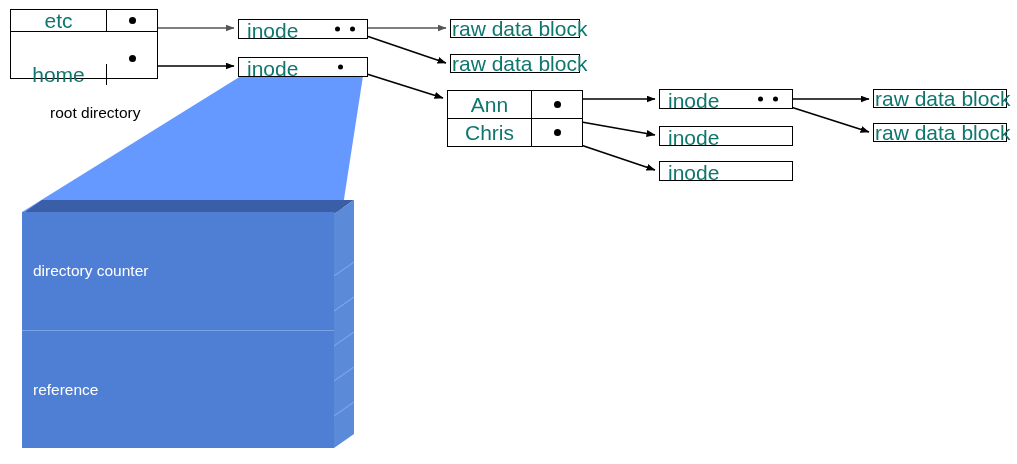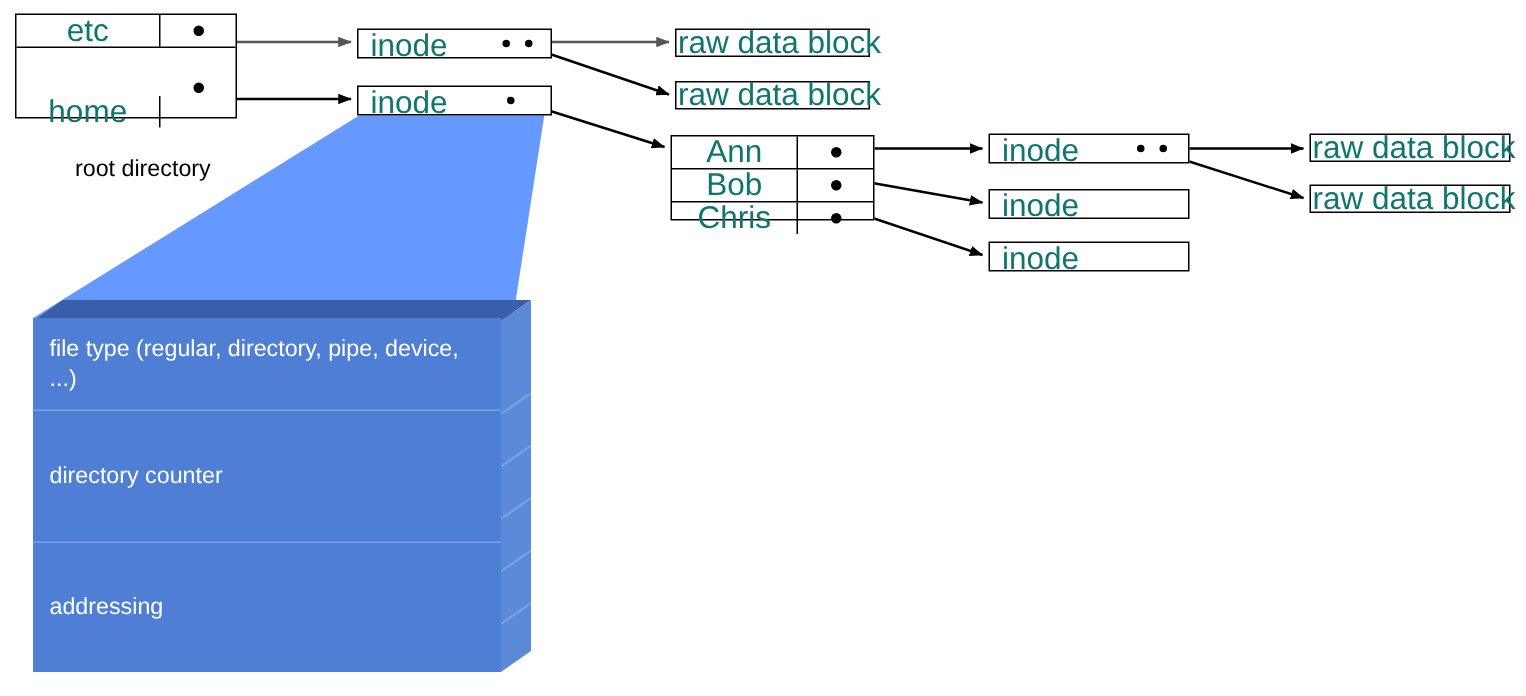--- a/index.html
+++ b/index.html
@@ -241,28 +241,20 @@
     <div class="dir-row">
       <div class="dir-name" style="width:84px;">
         <span class="cell-text">Ann</span>
       </div>
       <div class="dir-ptr">
         <span class="dot"></span>
       </div>
     </div>
     <div class="dir-row">
       <div class="dir-name" style="width:84px;">
-        <span class="cell-text">Bob</span>
-      </div>
-      <div class="dir-ptr">
-        <span class="dot"></span>
-      </div>
-    </div>
-    <div class="dir-row">
-      <div class="dir-name" style="width:84px;">
         <span class="cell-text">Chris</span>
       </div>
       <div class="dir-ptr">
         <span class="dot"></span>
       </div>
     </div>
   </div>
 
   <div class="inode-box" style="left:659px; top:89px; width:134px; height:20px;">
     <span class="cell-text">inode</span>
@@ -296,25 +288,22 @@
     <svg class="face-side" viewBox="0 0 20 248" preserveAspectRatio="none">
       <polygon points="0,14 20,0 20,234 0,248" fill="#5B8AD9"></polygon>
       <line x1="0" y1="76" x2="20" y2="62" stroke="#7BA3E8" stroke-width="1.4"></line>
       <line x1="0" y1="111" x2="20" y2="97" stroke="#7BA3E8" stroke-width="1.4"></line>
       <line x1="0" y1="146" x2="20" y2="132" stroke="#7BA3E8" stroke-width="1.4"></line>
       <line x1="0" y1="181" x2="20" y2="167" stroke="#7BA3E8" stroke-width="1.4"></line>
       <line x1="0" y1="216" x2="20" y2="202" stroke="#7BA3E8" stroke-width="1.4"></line>
     </svg>
 
     <div class="face-front">
-      <div class="detail-row tall">
-        <span>file type (regular, directory, pipe, device, ...)</span>
-      </div>
       <div class="detail-row norm">
         <span>directory counter</span>
       </div>
       <div class="detail-row norm">
-        <span>addressing</span>
+        <span>reference</span>
       </div>
     </div>
   </div>
 
 </div>
 
 </body></html>

